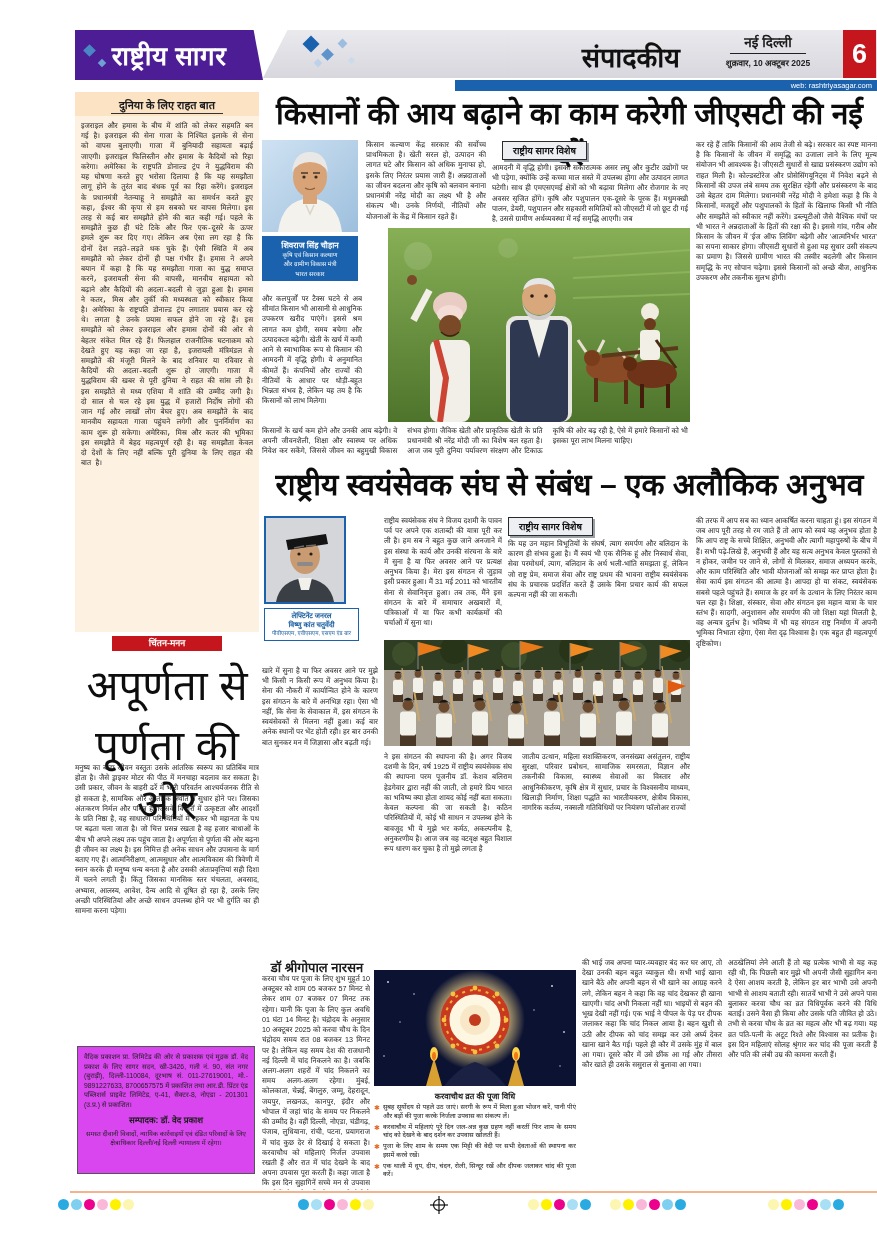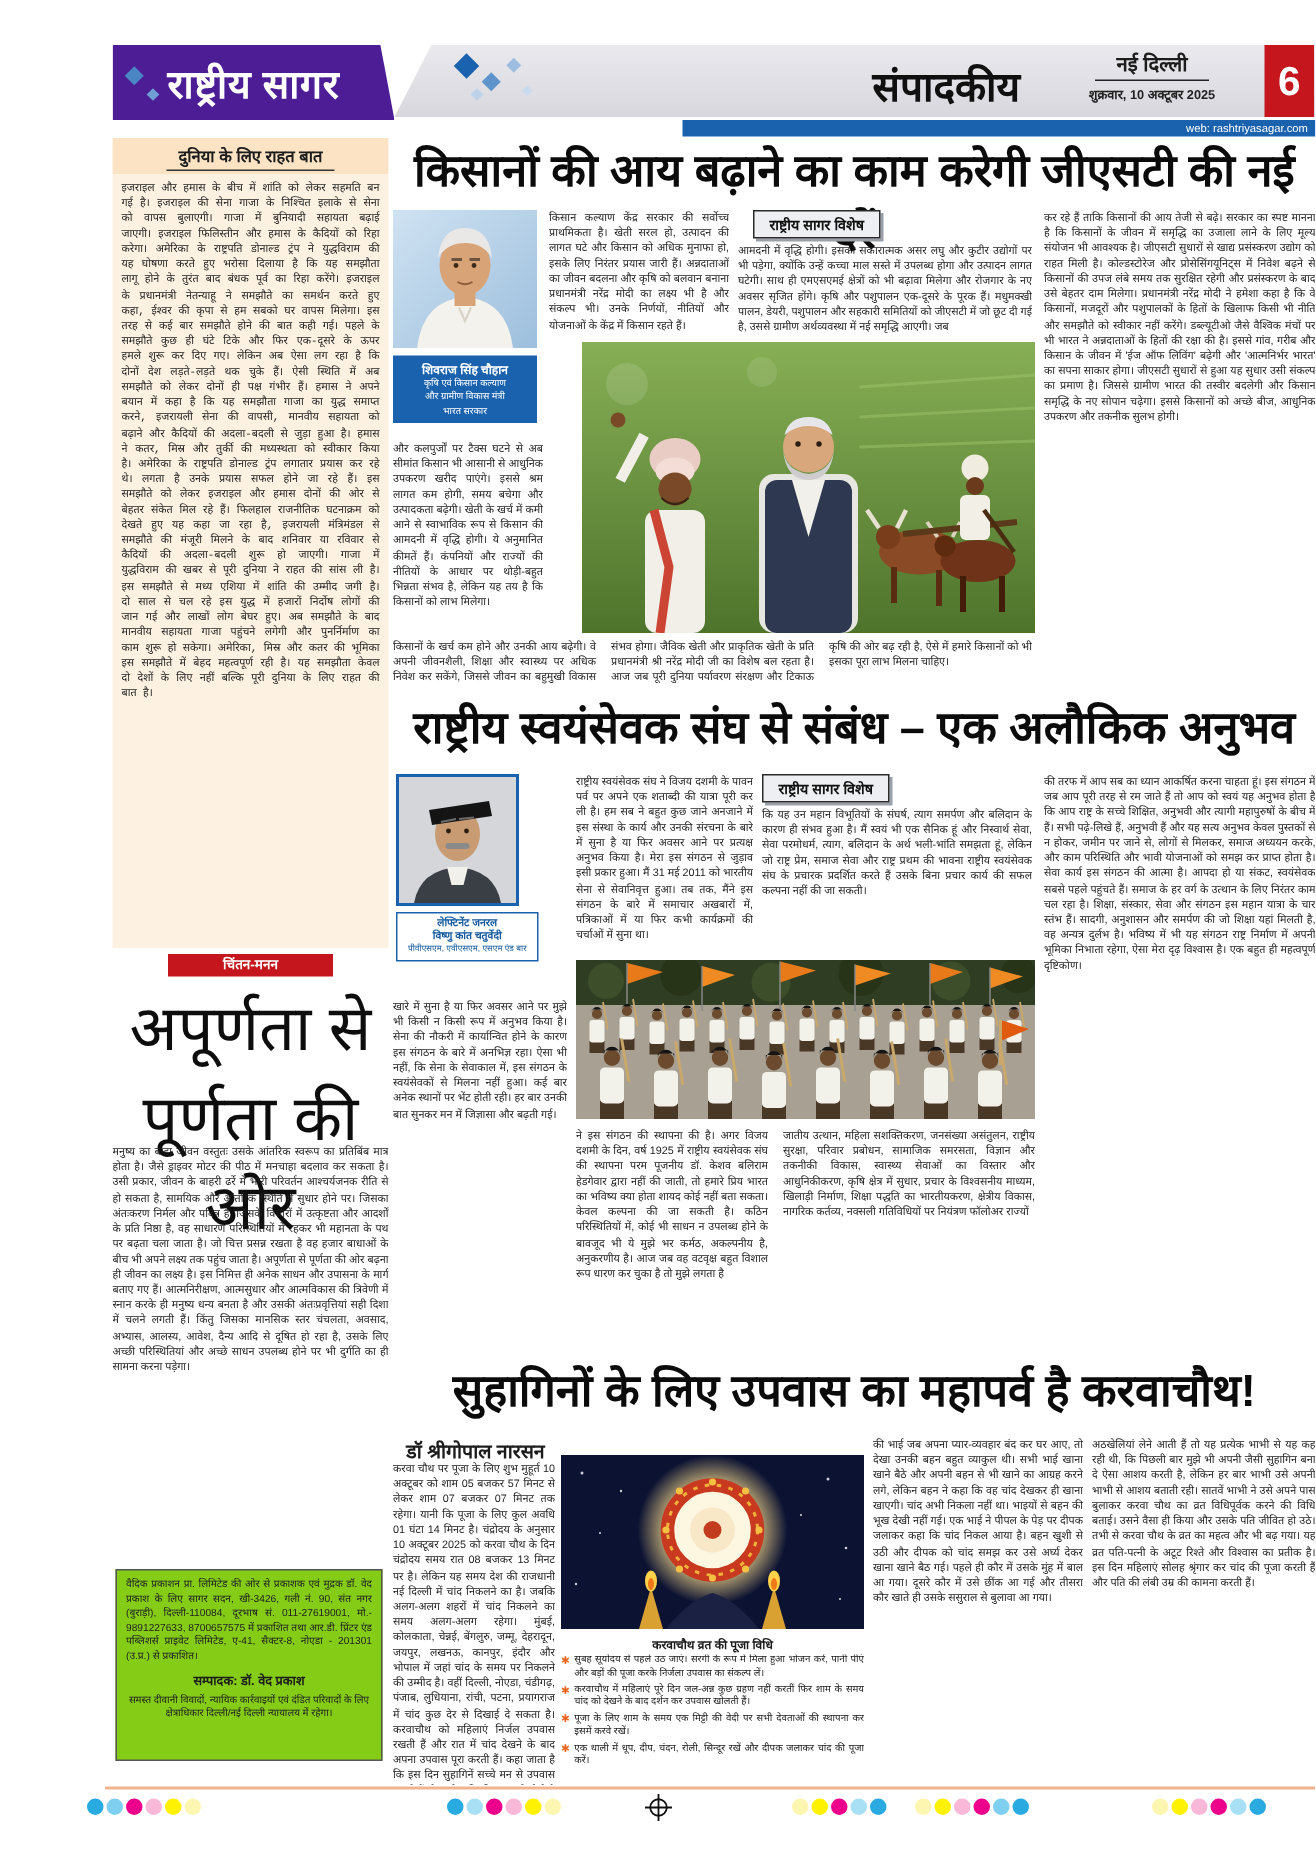--- a/index.html
+++ b/index.html
@@ -31,21 +31,21 @@
   .relief-box{left:75px;top:92px;width:184px;height:540px;background:#fdf2e2;overflow:hidden;}
   .relief-head{background:#fbe3c4;margin:0;padding:3px 6px 3px;text-align:center;}
   .relief-head span{font-weight:bold;font-size:11px;border-bottom:1.5px solid #333;padding:0 8px 2px;}
   .relief-body{padding:5px 6px;height:500px;font-family:Liberation Mono, monospace;}
   .kicker{left:112px;top:636px;width:110px;height:15px;background:#c4161c;color:#fff;
           font-size:9px;font-weight:bold;text-align:center;line-height:15px;}
   .chintan-h{left:75px;top:656px;width:184px;text-align:center;font-weight:normal;
              font-size:42px;line-height:1.42;color:#0d0d0d;}
   .chintan-b{left:75px;top:763px;width:184px;height:278px;}
   .imprint{left:77px;top:1046px;width:178px;height:128px;border:1.5px solid #555;
-           padding:5px 6px;box-sizing:border-box;background:#84cc16;}
+           padding:5px 6px;box-sizing:border-box;background:#d946ef;}
   .imprint .ed{font-weight:bold;text-align:center;font-size:8.5px;margin:5px 0 4px;}
   .imprint .jur{font-size:6.6px;line-height:1.4;text-align:center;color:#222;}
 
   
   .headline{position:absolute;left:262px;width:615px;text-align:center;font-weight:bold;color:#0b0b0b;}
   .h1{top:92px;font-size:30px;}
   .h2{top:463px;font-size:30px;}
   .h3{top:905px;font-size:30px;}
 
   
@@ -306,21 +306,20 @@
       <polygon points="283,40 302,46 283,54" fill="#e05a10"></polygon>
         <line x1="283" y1="40" x2="283" y2="70" stroke="#caa86a" stroke-width="2"></line>
     </g>
   </svg>
 
   <div class="abs" style="left:384px;top:752px;width:306px;height:150px;overflow:hidden;display:flex;gap:10px;">
     <div class="txt" style="width:128px;height:150px;">ने इस संगठन की स्थापना की है। अगर विजय दशमी के दिन, वर्ष 1925 में राष्ट्रीय स्वयंसेवक संघ की स्थापना परम पूजनीय डॉ. केशव बलिराम हेडगेवार द्वारा नहीं की जाती, तो हमारे प्रिय भारत का भविष्य क्या होता शायद कोई नहीं बता सकता। केवल कल्पना की जा सकती है। कठिन परिस्थितियों में, कोई भी साधन न उपलब्ध होने के बावजूद भी ये मुझे भर कर्मठ, अकल्पनीय है, अनुकरणीय है। आज जब वह वटवृक्ष बहुत विशाल रूप धारण कर चुका है तो मुझे लगता है</div>
     <div class="txt" style="width:168px;height:150px;">जातीय उत्थान, महिला सशक्तिकरण, जनसंख्या असंतुलन, राष्ट्रीय सुरक्षा, परिवार प्रबोधन, सामाजिक समरसता, विज्ञान और तकनीकी विकास, स्वास्थ्य सेवाओं का विस्तार और आधुनिकीकरण, कृषि क्षेत्र में सुधार, प्रचार के विश्वसनीय माध्यम, खिलाड़ी निर्माण, शिक्षा पद्धति का भारतीयकरण, क्षेत्रीय विकास, नागरिक कर्तव्य, नक्सली गतिविधियों पर नियंत्रण फॉलोअर राज्यों</div>
   </div>
 
-  <div class="headline h3">सुहागिनों के लिए उपवास का महापर्व है करवाचौथ!</div>
   <div class="abs karva-author">डॉ श्रीगोपाल नारसन</div>
   <div class="abs txt" style="left:262px;top:974px;width:108px;height:216px;">करवा चौथ पर पूजा के लिए शुभ मुहूर्त 10 अक्टूबर को शाम 05 बजकर 57 मिनट से लेकर शाम 07 बजकर 07 मिनट तक रहेगा। यानी कि पूजा के लिए कुल अवधि 01 घंटा 14 मिनट है। चंद्रोदय के अनुसार 10 अक्टूबर 2025 को करवा चौथ के दिन चंद्रोदय समय रात 08 बजकर 13 मिनट पर है। लेकिन यह समय देश की राजधानी नई दिल्ली में चांद निकलने का है। जबकि अलग-अलग शहरों में चांद निकलने का समय अलग-अलग रहेगा। मुंबई, कोलकाता, चेन्नई, बेंगलुरु, जम्मू, देहरादून, जयपुर, लखनऊ, कानपुर, इंदौर और भोपाल में जहां चांद के समय पर निकलने की उम्मीद है। वहीं दिल्ली, नोएडा, चंडीगढ़, पंजाब, लुधियाना, रांची, पटना, प्रयागराज में चांद कुछ देर से दिखाई दे सकता है। करवाचौथ को महिलाएं निर्जल उपवास रखती हैं और रात में चांद देखने के बाद अपना उपवास पूरा करती हैं। कहा जाता है कि इस दिन सुहागिनें सच्चे मन से उपवास रखती हैं तो उनके पति की उम्र लंबी होती है और उनका सुहाग्य जीवन सुखी रहता है। करवा चौथ का उपवास सूर्योदय से पहले शुरू होता है, जिसमें चांद निकलने तक रखा</div>
 
   <svg class="abs" style="left:374px;top:970px;" width="202" height="116" viewBox="0 0 202 116">
     <defs>
       <radialGradient id="glow" cx="0.5" cy="0.5" r="0.5">
         <stop offset="0" stop-color="#fffdf2"></stop>
           <stop offset="0.5" stop-color="#f8d98a"></stop>
         <stop offset="1" stop-color="#f8d98a" stop-opacity="0"></stop>
       </radialGradient>

